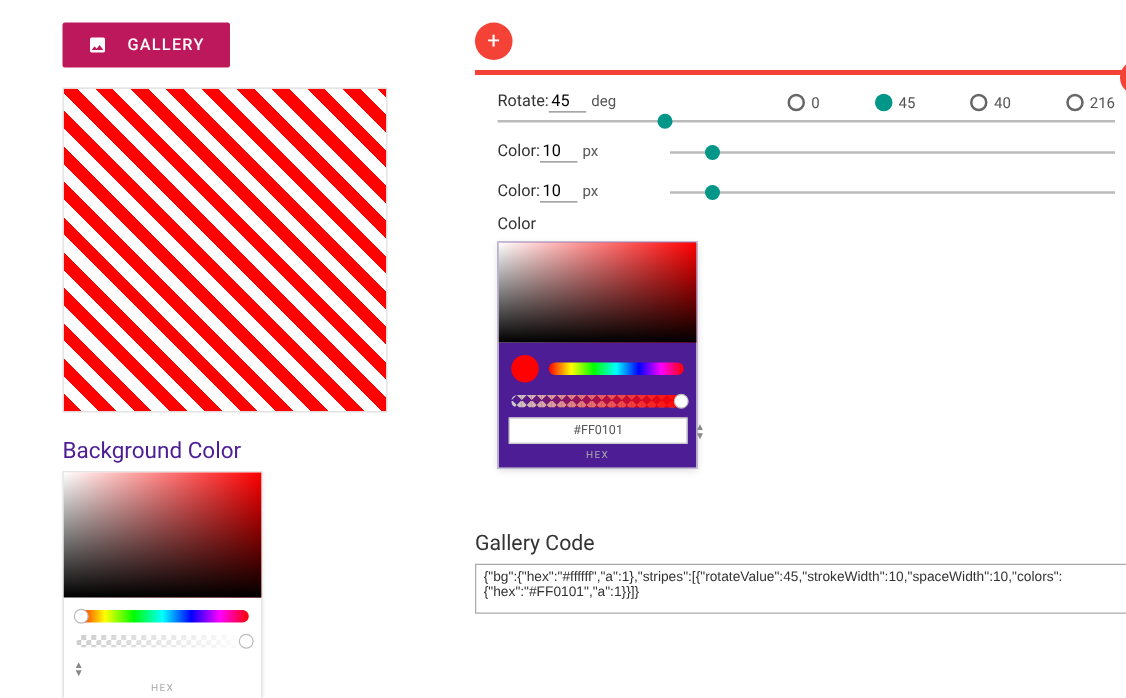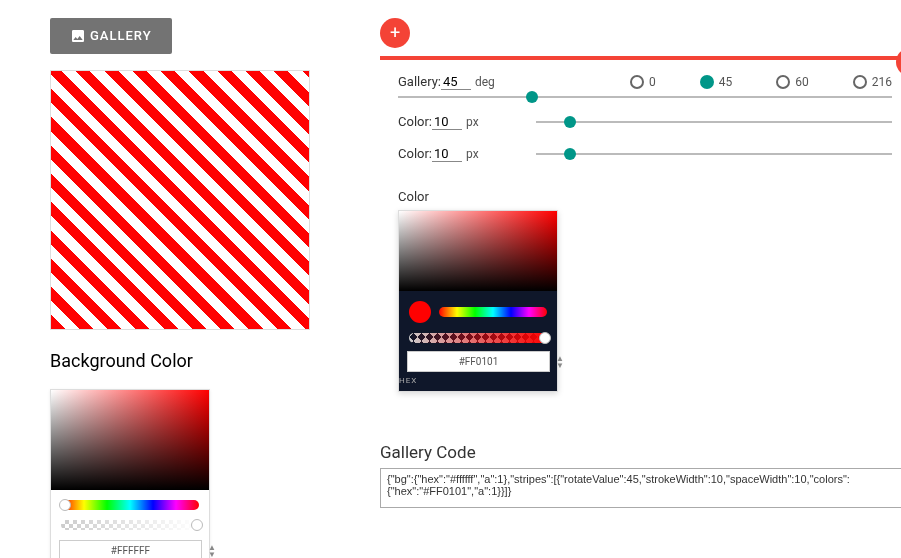--- a/index.html
+++ b/index.html
@@ -1,49 +1,49 @@
 <!DOCTYPE html>
 <html><head>
 <meta charset="utf-8">
 <style>
 *{box-sizing:border-box;margin:0;padding:0;font-family:-apple-system,BlinkMacSystemFont,"Segoe UI",Roboto,Arial,sans-serif}
 body{background:#fff;width:901px;height:558px;overflow:hidden;position:relative;padding:18px 0 0 50px}
-.gallery-btn{background:#737373;color:#fff;border:none;padding:10px 20px;font-size:13px;font-weight:500;letter-spacing:1px;display:flex;align-items:flex-start;gap:4px;cursor:pointer;border-radius:2px}
+.gallery-btn{background:#be185d;color:#fff;border:none;padding:10px 20px;font-size:13px;font-weight:500;letter-spacing:1px;display:flex;align-items:center;gap:16px;cursor:pointer;border-radius:2px}
 .gallery-btn svg{width:16px;height:16px;fill:#fff}
 .left-col{width:260px;float:left}
 .preview{width:260px;height:260px;margin-top:16px;border:1px solid #ddd}
-.bg-label{font-size:18px;color:#000000;margin-top:20px;margin-bottom:18px}
+.bg-label{font-size:18px;color:#4c1d95;margin-top:20px;margin-bottom:6px}
 .colorpicker{width:160px;border:1px solid #ddd;background:#fff;box-shadow:0 1px 3px rgba(0,0,0,.08)}
 .satval{width:100%;height:100px;position:relative}
 .satval-bg{position:absolute;inset:0}
 .hue-strip{height:10px;margin:10px;border-radius:5px;background:linear-gradient(90deg,#f00,#ff0,#0f0,#0ff,#00f,#f0f,#f00);position:relative}
 .hue-handle{position:absolute;width:12px;height:12px;border-radius:50%;background:#fff;border:1px solid #bbb;top:-1px}
 .alpha-strip{height:10px;margin:0 10px 10px;border-radius:5px;position:relative;background-image:linear-gradient(45deg,#ccc 25%,transparent 25%),linear-gradient(-45deg,#ccc 25%,transparent 25%),linear-gradient(45deg,transparent 75%,#ccc 75%),linear-gradient(-45deg,transparent 75%,#ccc 75%);background-size:8px 8px;background-position:0 0,0 4px,4px -4px,-4px 0}
 .alpha-overlay{position:absolute;inset:0;border-radius:5px}
 .hex-row{display:flex;align-items:center;padding:0 8px 4px;gap:6px}
 .hex-input{flex:1;border:1px solid #ccc;padding:4px;font-size:10px;text-align:center;color:#555}
 .stepper{display:flex;flex-direction:column;font-size:8px;color:#888;line-height:7px;cursor:pointer}
-.hex-label{text-align:left;font-size:8px;color:#aaa;letter-spacing:1px;padding-bottom:6px}
+.hex-label{text-align:center;font-size:8px;color:#aaa;letter-spacing:1px;padding-bottom:6px}
 .right-col{margin-left:330px;width:530px}
 .add-btn{width:30px;height:30px;border-radius:50%;background:#f44336;border:none;color:#fff;font-size:18px;line-height:30px;text-align:center;cursor:pointer;margin-bottom:8px}
 .panel{border-top:4px solid #f44336;background:#fff;position:relative;padding:14px 18px 18px}
 .close-btn{position:absolute;right:-14px;top:-12px;width:28px;height:28px;border-radius:50%;background:#f44336;border:none;color:#fff;cursor:pointer;display:flex;align-items:center;justify-content:center}
 .ctrl-row{display:flex;align-items:center;font-size:13px;color:#333;margin-bottom:6px}
 .ctrl-left{width:130px;display:flex;align-items:baseline}
 .mini-input{width:30px;border:none;border-bottom:1px solid #888;font-size:13px;padding:0 2px}
 .unit{font-size:12px;color:#555;margin-left:4px}
 .radio-group{display:flex;gap:44px;margin-left:auto}
 .radio-opt{display:flex;align-items:center;gap:5px;font-size:12px;color:#555;cursor:pointer}
 .radio-outer{width:14px;height:14px;border-radius:50%;border:2px solid #666;display:flex;align-items:center;justify-content:center}
 .radio-opt.sel .radio-outer{border-color:#009688;background:#009688}
 .slider{flex:1;height:2px;background:#bbb;position:relative;margin-left:8px}
 .slider-handle{position:absolute;width:12px;height:12px;border-radius:50%;background:#009688;top:-5px;cursor:pointer}
 .slider-full{width:100%;height:2px;background:#bbb;position:relative;margin:6px 0 16px}
-.color-section-label{font-size:13px;color:#333;margin-top:27px;margin-bottom:6px}
-.colorpicker2{width:160px;border:1px solid #ddd;background:#0f172a;box-shadow:0 2px 6px rgba(0,0,0,.15)}
+.color-section-label{font-size:13px;color:#333;margin-top:10px;margin-bottom:6px}
+.colorpicker2{width:160px;border:1px solid #ddd;background:#4c1d95;box-shadow:0 2px 6px rgba(0,0,0,.15)}
 .swatch-row{display:flex;align-items:center;padding:10px;gap:8px}
 .swatch{width:22px;height:22px;border-radius:50%}
 .mini-hue{flex:1;height:10px;border-radius:5px;background:linear-gradient(90deg,#f00,#ff0,#0f0,#0ff,#00f,#f0f,#f00)}
 .mini-alpha{height:10px;margin:0 10px 8px;border-radius:5px;position:relative;background-image:linear-gradient(45deg,#ccc 25%,transparent 25%),linear-gradient(-45deg,#ccc 25%,transparent 25%),linear-gradient(45deg,transparent 75%,#ccc 75%),linear-gradient(-45deg,transparent 75%,#ccc 75%);background-size:8px 8px}
 .mini-alpha .alpha-overlay{background:linear-gradient(90deg,rgba(255,1,1,0),#ff0101)}
 .code-label{font-size:17px;color:#333;margin-top:32px;margin-bottom:6px}
 .code-box{width:100%;height:40px;border:1px solid #aaa;font-size:11px;padding:4px 6px;font-family:Arial;resize:none;color:#333}
 </style>
 </head>
 <body>
@@ -65,56 +65,55 @@
       <div class="satval-bg" id="bg-satval" style="background: linear-gradient(to top, rgb(0, 0, 0), transparent), linear-gradient(to right, rgb(255, 255, 255), rgb(255, 0, 0));"></div>
     </div>
     <div class="hue-strip">
       <div class="hue-handle" style="left:-2px"></div>
     </div>
     <div class="alpha-strip">
       <div class="alpha-overlay" style="background:linear-gradient(90deg,rgba(255,255,255,0),#fff)"></div>
       <div class="hue-handle" style="right:-4px"></div>
     </div>
     <div class="hex-row">
-      <input class="hex-input" value="#FFFFFF" style="">
       <div class="stepper">
           <span>▲</span>
           <span>▼</span>
         </div>
     </div>
     <div class="hex-label">HEX</div>
   </div>
 </div>
 
 <div class="right-col">
   <button class="add-btn">+</button>
 
   <div class="panel">
     <button class="close-btn">
       
     </button>
 
     <div class="ctrl-row">
       <div class="ctrl-left">
-        <span>Gallery:</span>
+        <span>Rotate:</span>
         <input class="mini-input" value="45" style="">
         <span class="unit">deg</span>
       </div>
       <div class="radio-group" id="rotate-radios">
           <div class="radio-opt">
             <span class="radio-outer"></span>
             <span>0</span>
           </div>
           <div class="radio-opt sel">
             <span class="radio-outer"></span>
             <span>45</span>
           </div>
           <div class="radio-opt">
             <span class="radio-outer"></span>
-            <span>60</span>
+            <span>40</span>
           </div>
           <div class="radio-opt">
             <span class="radio-outer"></span>
             <span>216</span>
           </div>
         </div>
     </div>
     <div class="slider-full">
       <div class="slider-handle" style="left:26%"></div>
     </div>

